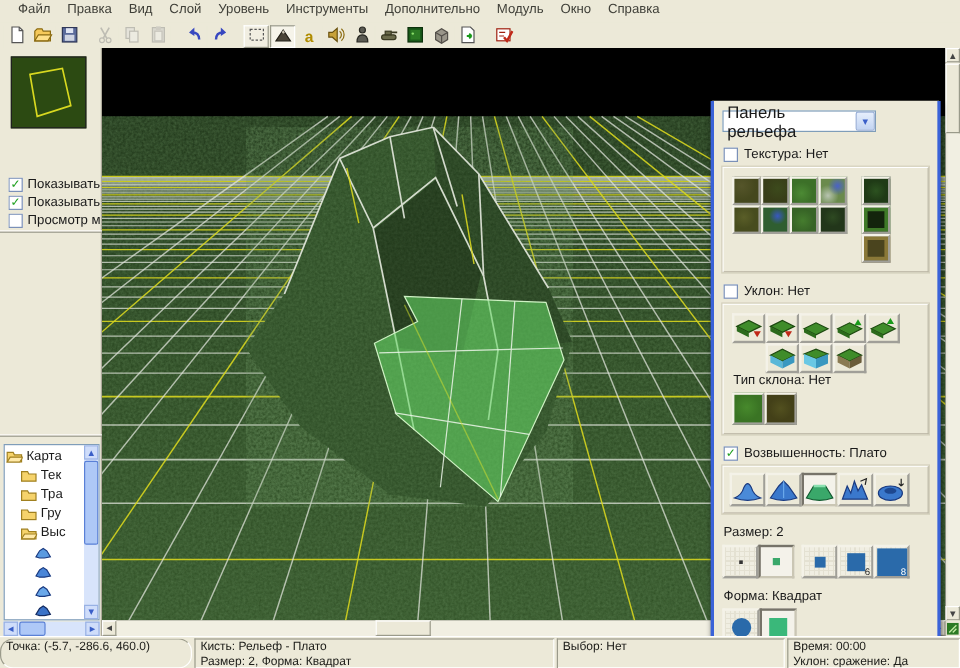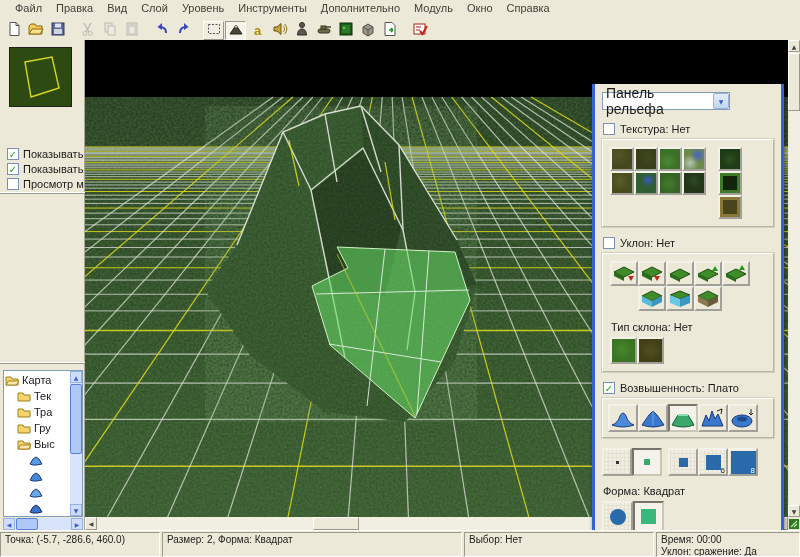--- a/index.html
+++ b/index.html
@@ -83,21 +83,21 @@
   .t8{background:radial-gradient(circle at 45% 55%,#457c2e,transparent 60%),#376426;}
   .t9{background:radial-gradient(circle at 50% 40%,#2e4a22,transparent 50%),#22361a;}
   .tf1{background:#3f7a28; border-color:#f4f2e8; box-shadow:inset 0 0 0 3px #3f7a28, inset 0 0 0 20px #13240c;}
   .tf2{background:#8a7838; box-shadow:inset 0 0 0 3px #8a7838, inset 0 0 0 20px #4a441e;}
   .ts1{background:radial-gradient(circle at 45% 45%,#47892c,transparent 60%),#3a7424;}
   .ts2{background:radial-gradient(circle at 50% 50%,#52501f,transparent 60%),#434018;}
 
   
   .statusbar { position:absolute; left:0; bottom:0; width:800px; height:27px; background:#ece9d8; border-top:1px solid #fff; display:flex; gap:2px; padding-top:1px; }
   .scell { border:1px solid; border-color:#9a9a8a #fff #fff #9a9a8a; padding:1px 4px 0 4px; font-size:10px; line-height:12px; color:#20201c; overflow:hidden; white-space:nowrap; }
-  .sc1{width:160px;} .sc2{width:300px;} .sc3{width:190px;} .sc4{flex:1;}
+  .sc1{width:160px;border-radius:11px;} .sc2{width:300px;} .sc3{width:190px;} .sc4{flex:1;}
 </style>
 </head>
 <body>
 
 <div class="menubar">
   <span class="mitem">Файл</span>
   <span class="mitem">Правка</span>
   <span class="mitem">Вид</span>
   <span class="mitem">Слой</span>
   <span class="mitem">Уровень</span>
@@ -574,21 +574,21 @@
               </svg>
             </div>
           <div class="pbtn slopebtn">
               <svg width="24" height="20">
                 <polygon points="2,7 12,2 22,7 12,12" fill="#3f8c2a" stroke="#1d4a10"></polygon>
                 <polygon points="2,7 12,12 12,18 2,13" fill="#8a7a52"></polygon>
                 <polygon points="12,12 22,7 22,13 12,18" fill="#6a5c3a"></polygon>
               </svg>
             </div>
         </div>
-        <div class="slbl" style="margin-top:10px;">Тип склона: Нет</div>
+        <div class="slbl" style="margin-top:0;">Тип склона: Нет</div>
         <div style="display:flex;">
           <div class="sw ts1" style="width:27px;height:27px;"></div>
           <div class="sw ts2" style="width:27px;height:27px;"></div>
         </div>
       </div>
 
       <div class="seccb">
         <span class="cbox glyph">✓</span>
         <span>Возвышенность: Плато</span>
       </div>
@@ -620,20 +620,21 @@
           <div class="pbtn elevbtn">
               <svg width="26" height="22">
                 <ellipse cx="12" cy="14" rx="10" ry="6" fill="#3a78cc" stroke="#1a3a80"></ellipse>
                 <ellipse cx="12" cy="12" rx="5" ry="2.5" fill="#1e4890"></ellipse>
                 <path d="M21 2v6m0 0l-2-2m2 2l2-2" stroke="#222" fill="none"></path>
               </svg>
             </div>
         </div>
       </div>
 
+      <div class="slbl">Размер: 2</div>
       <div style="display:flex;margin-bottom:9px;">
         <div class="pbtn sizebtn">
             <span style="width:3px;height:3px;background:#333;"></span>
           </div>
         <div class="pbtn sizebtn sel">
             <span style="width:6px;height:6px;background:#3aa86a;"></span>
           </div>
         <div class="pbtn sizebtn" style="margin-left:6px;">
             <span style="width:9px;height:9px;background:#2a6aaa;"></span>
           </div>
@@ -658,20 +659,21 @@
       </div>
     </div>
   </div>
 </div>
 
 <div class="statusbar">
   <div class="scell sc1">
     <div>Точка: (-5.7, -286.6, 460.0)</div>
   </div>
   <div class="scell sc2">
+    <div>Кисть: Рельеф - Плато</div>
     <div>Размер: 2, Форма: Квадрат</div>
   </div>
   <div class="scell sc3">
     <div>Выбор: Нет</div>
     <div></div>
   </div>
   <div class="scell sc4">
     <div>Время: 00:00</div>
     <div>Уклон: сражение: Да</div>
   </div>

